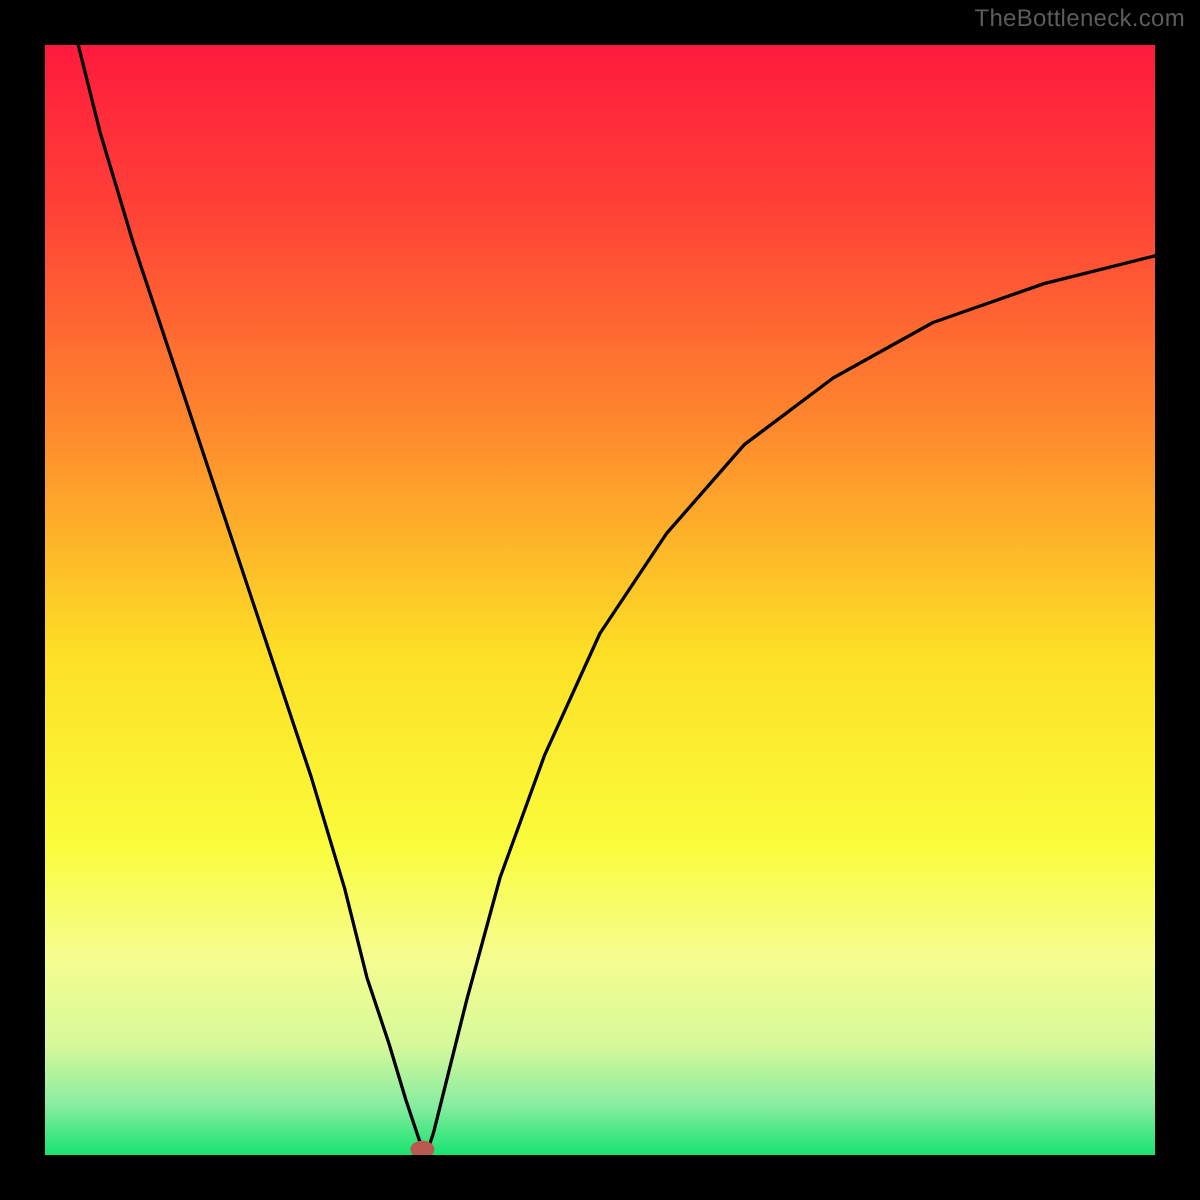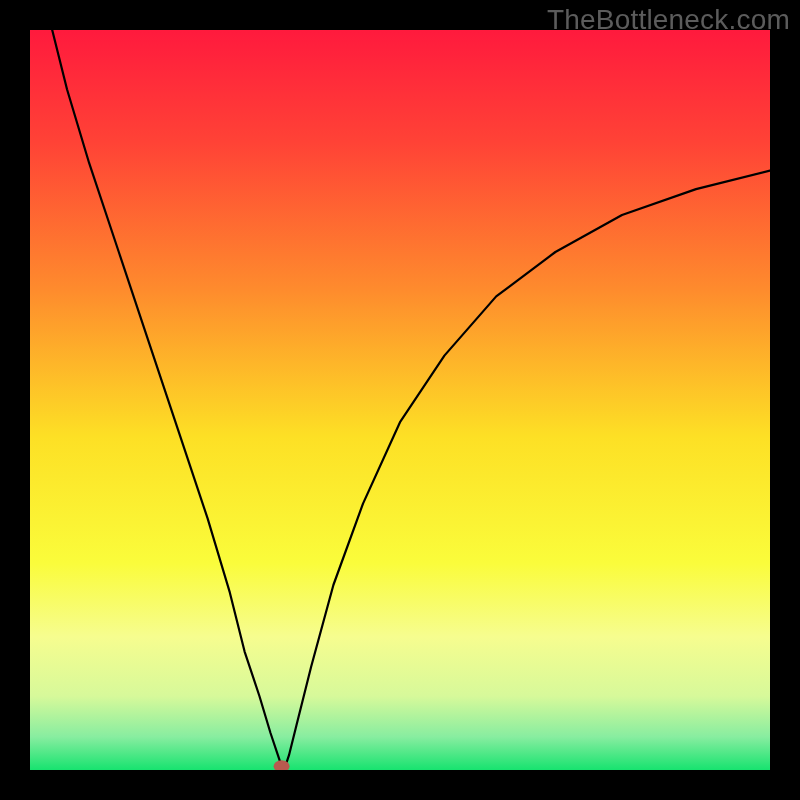--- a/index.html
+++ b/index.html
@@ -9,21 +9,21 @@
     height: 800px;
     background: #000;
     position: relative;
     font-family: Arial, Helvetica, sans-serif;
   }
   .watermark {
     position: absolute;
     top: 4px;
     right: 10px;
     color: #5c5c5c;
-    font-size: 28px;
+    font-size: 16px;
     font-weight: 400;
     letter-spacing: 0.2px;
     z-index: 10;
   }
   .frame {
     position: absolute;
     top: 30px;
     left: 30px;
     width: 740px;
     height: 740px;

